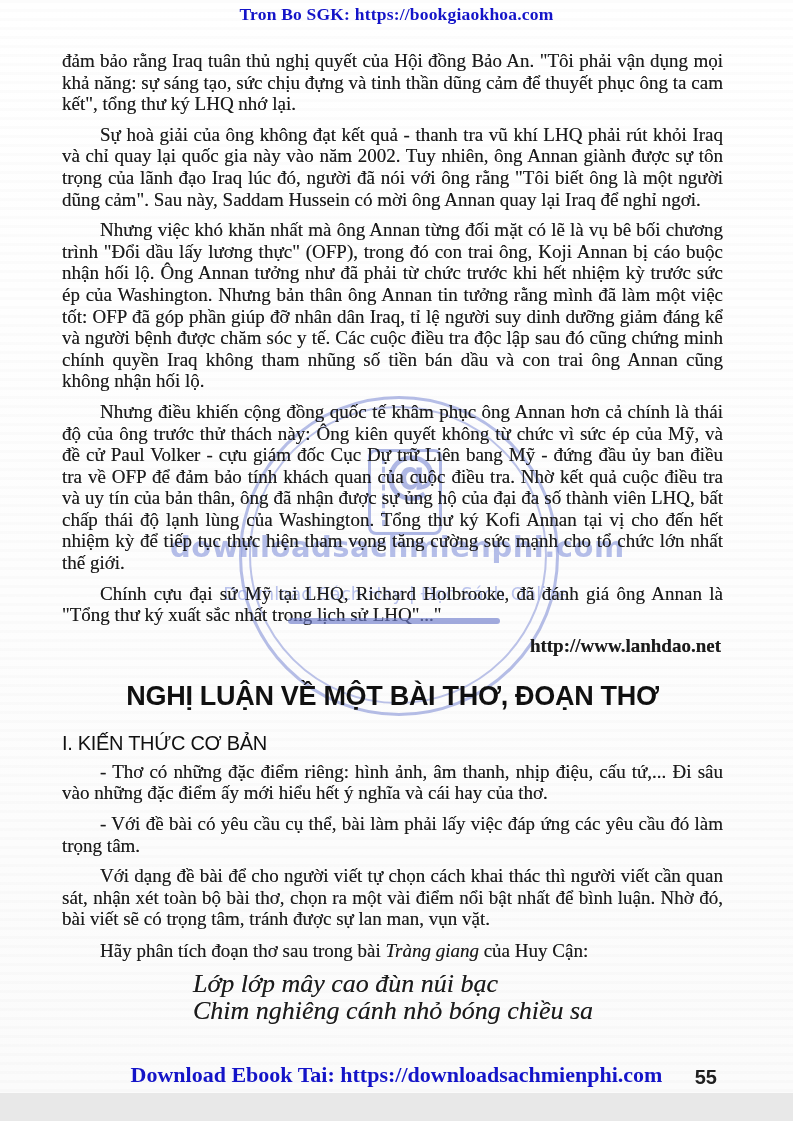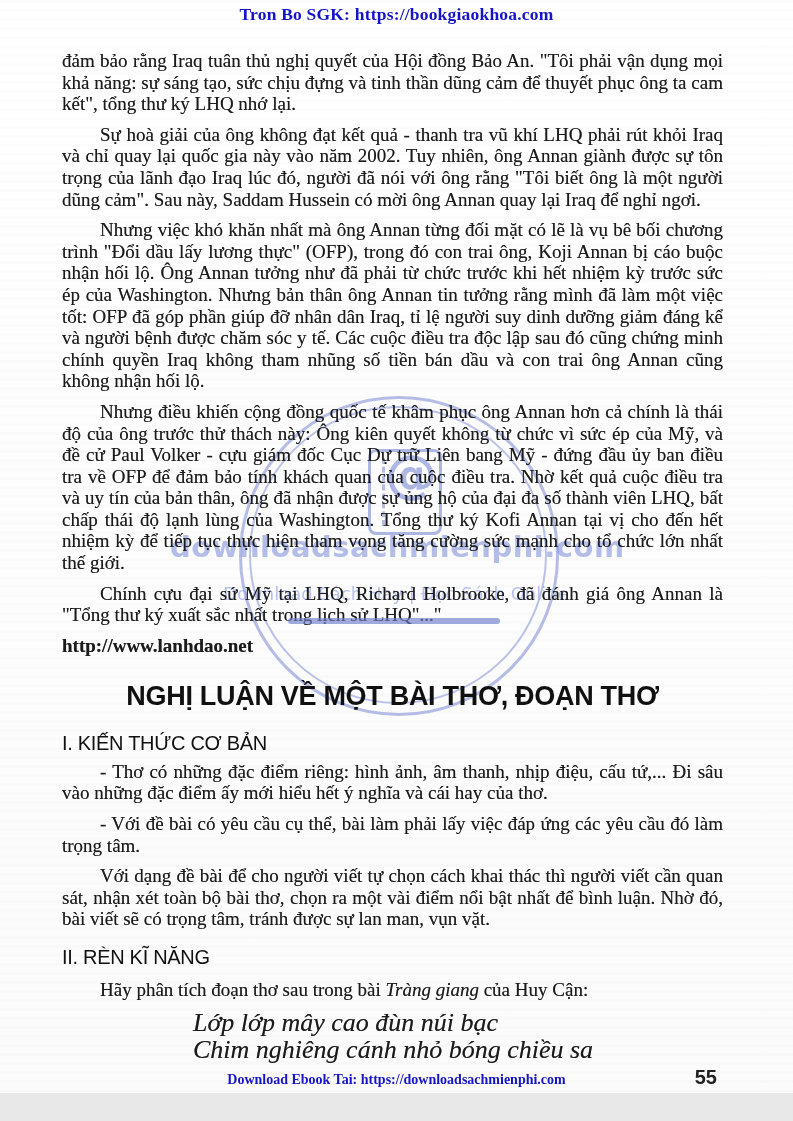--- a/index.html
+++ b/index.html
@@ -17,36 +17,36 @@
     content:"";position:absolute;inset:0;pointer-events:none;
     background:repeating-linear-gradient(180deg,rgba(0,0,0,0.012) 0 3px,rgba(0,0,0,0) 3px 9px);
   }
   .header-link{
     position:absolute;top:4px;left:0;width:100%;
     text-align:center;font-size:17.5px;font-weight:bold;color:#1414c8;
     letter-spacing:0.2px;
   }
   .footer-link{
     position:absolute;bottom:5px;left:0;width:100%;
-    text-align:center;font-size:14px;font-weight:bold;color:#1414c8;
+    text-align:center;font-size:22px;font-weight:bold;color:#1414c8;
   }
   .footer-link .url{color:#1414c8;}
   .content{
     position:absolute;left:62px;top:50px;width:661px;z-index:2;
   }
   p.body{
     margin:0 0 9px 0;
     font-size:19px;line-height:21.6px;
     text-align:justify;
     text-indent:38px;
     text-shadow:0 0 0.4px rgba(20,20,20,0.55);
   }
   p.body.noindent{text-indent:0;}
   .source{
-    font-size:19px;font-weight:bold;
+    text-align:right;font-size:19px;font-weight:bold;
     margin:0 2px 0 0;line-height:22px;
     text-shadow:0 0 0.4px rgba(20,20,20,0.55);
   }
   h1.lesson-title{
     margin:24px 0 0 0;
     text-align:center;
     font-family:Liberation Sans, sans-serif;
     font-size:27px;font-weight:bold;color:#101010;
     letter-spacing:-0.3px;
   }
@@ -135,21 +135,20 @@
     <p class="body">Chính cựu đại sứ Mỹ tại LHQ, Richard Holbrooke, đã đánh giá ông Annan là "Tổng thư ký xuất sắc nhất trong lịch sử LHQ"..."</p>
     <div class="source">http://www.lanhdao.net</div>
 
     <h1 class="lesson-title">NGHỊ LUẬN VỀ MỘT BÀI THƠ, ĐOẠN THƠ</h1>
 
     <h2 class="section">I. KIẾN THỨC CƠ BẢN</h2>
     <p class="body">- Thơ có những đặc điểm riêng: hình ảnh, âm thanh, nhịp điệu, cấu tứ,... Đi sâu vào những đặc điểm ấy mới hiểu hết ý nghĩa và cái hay của thơ.</p>
     <p class="body">- Với đề bài có yêu cầu cụ thể, bài làm phải lấy việc đáp ứng các yêu cầu đó làm trọng tâm.</p>
     <p class="body">Với dạng đề bài để cho người viết tự chọn cách khai thác thì người viết cần quan sát, nhận xét toàn bộ bài thơ, chọn ra một vài điểm nổi bật nhất để bình luận. Nhờ đó, bài viết sẽ có trọng tâm, tránh được sự lan man, vụn vặt.</p>
 
-    <h2 class="section second">II. RÈN KĨ NĂNG</h2>
     <p class="exercise"><span>Hãy phân tích đoạn thơ sau trong bài </span><i>Tràng giang</i><span> của Huy Cận:</span></p>
 
     <div class="poem">
       <div>Lớp lớp mây cao đùn núi bạc</div>
       <div>Chim nghiêng cánh nhỏ bóng chiều sa</div>
     </div>
   </div>
 
   <div class="page-number">55</div>
 

